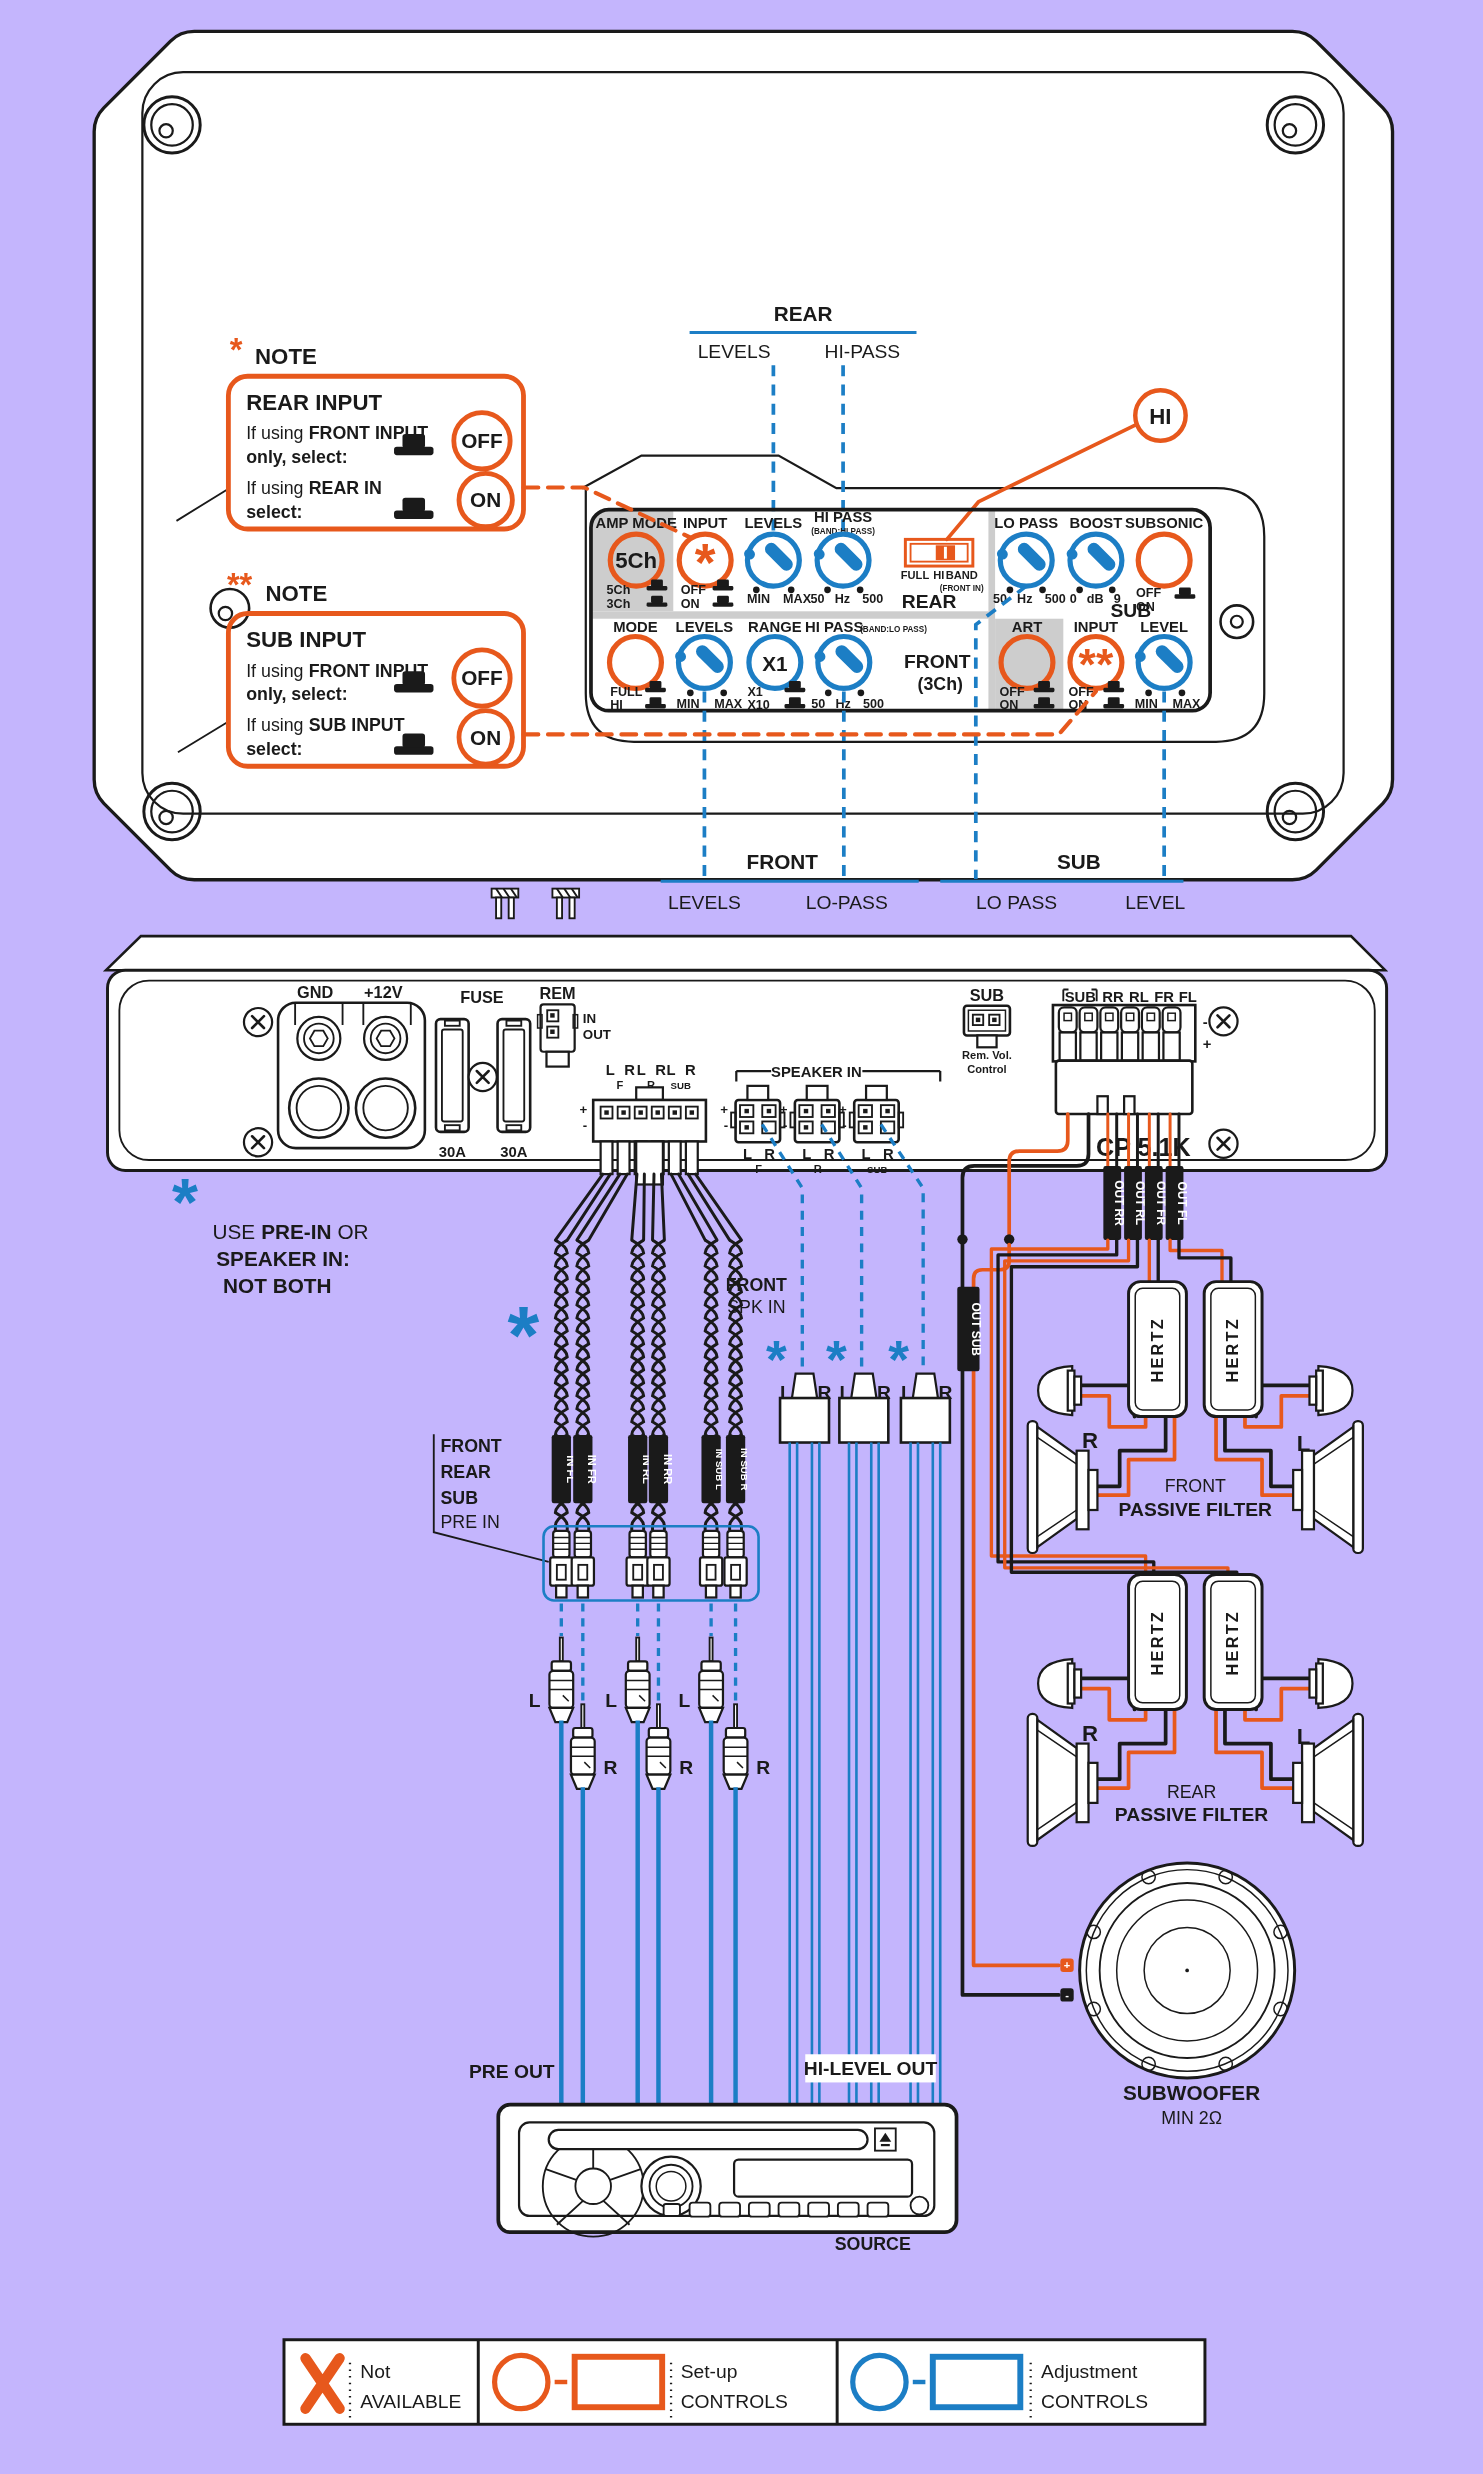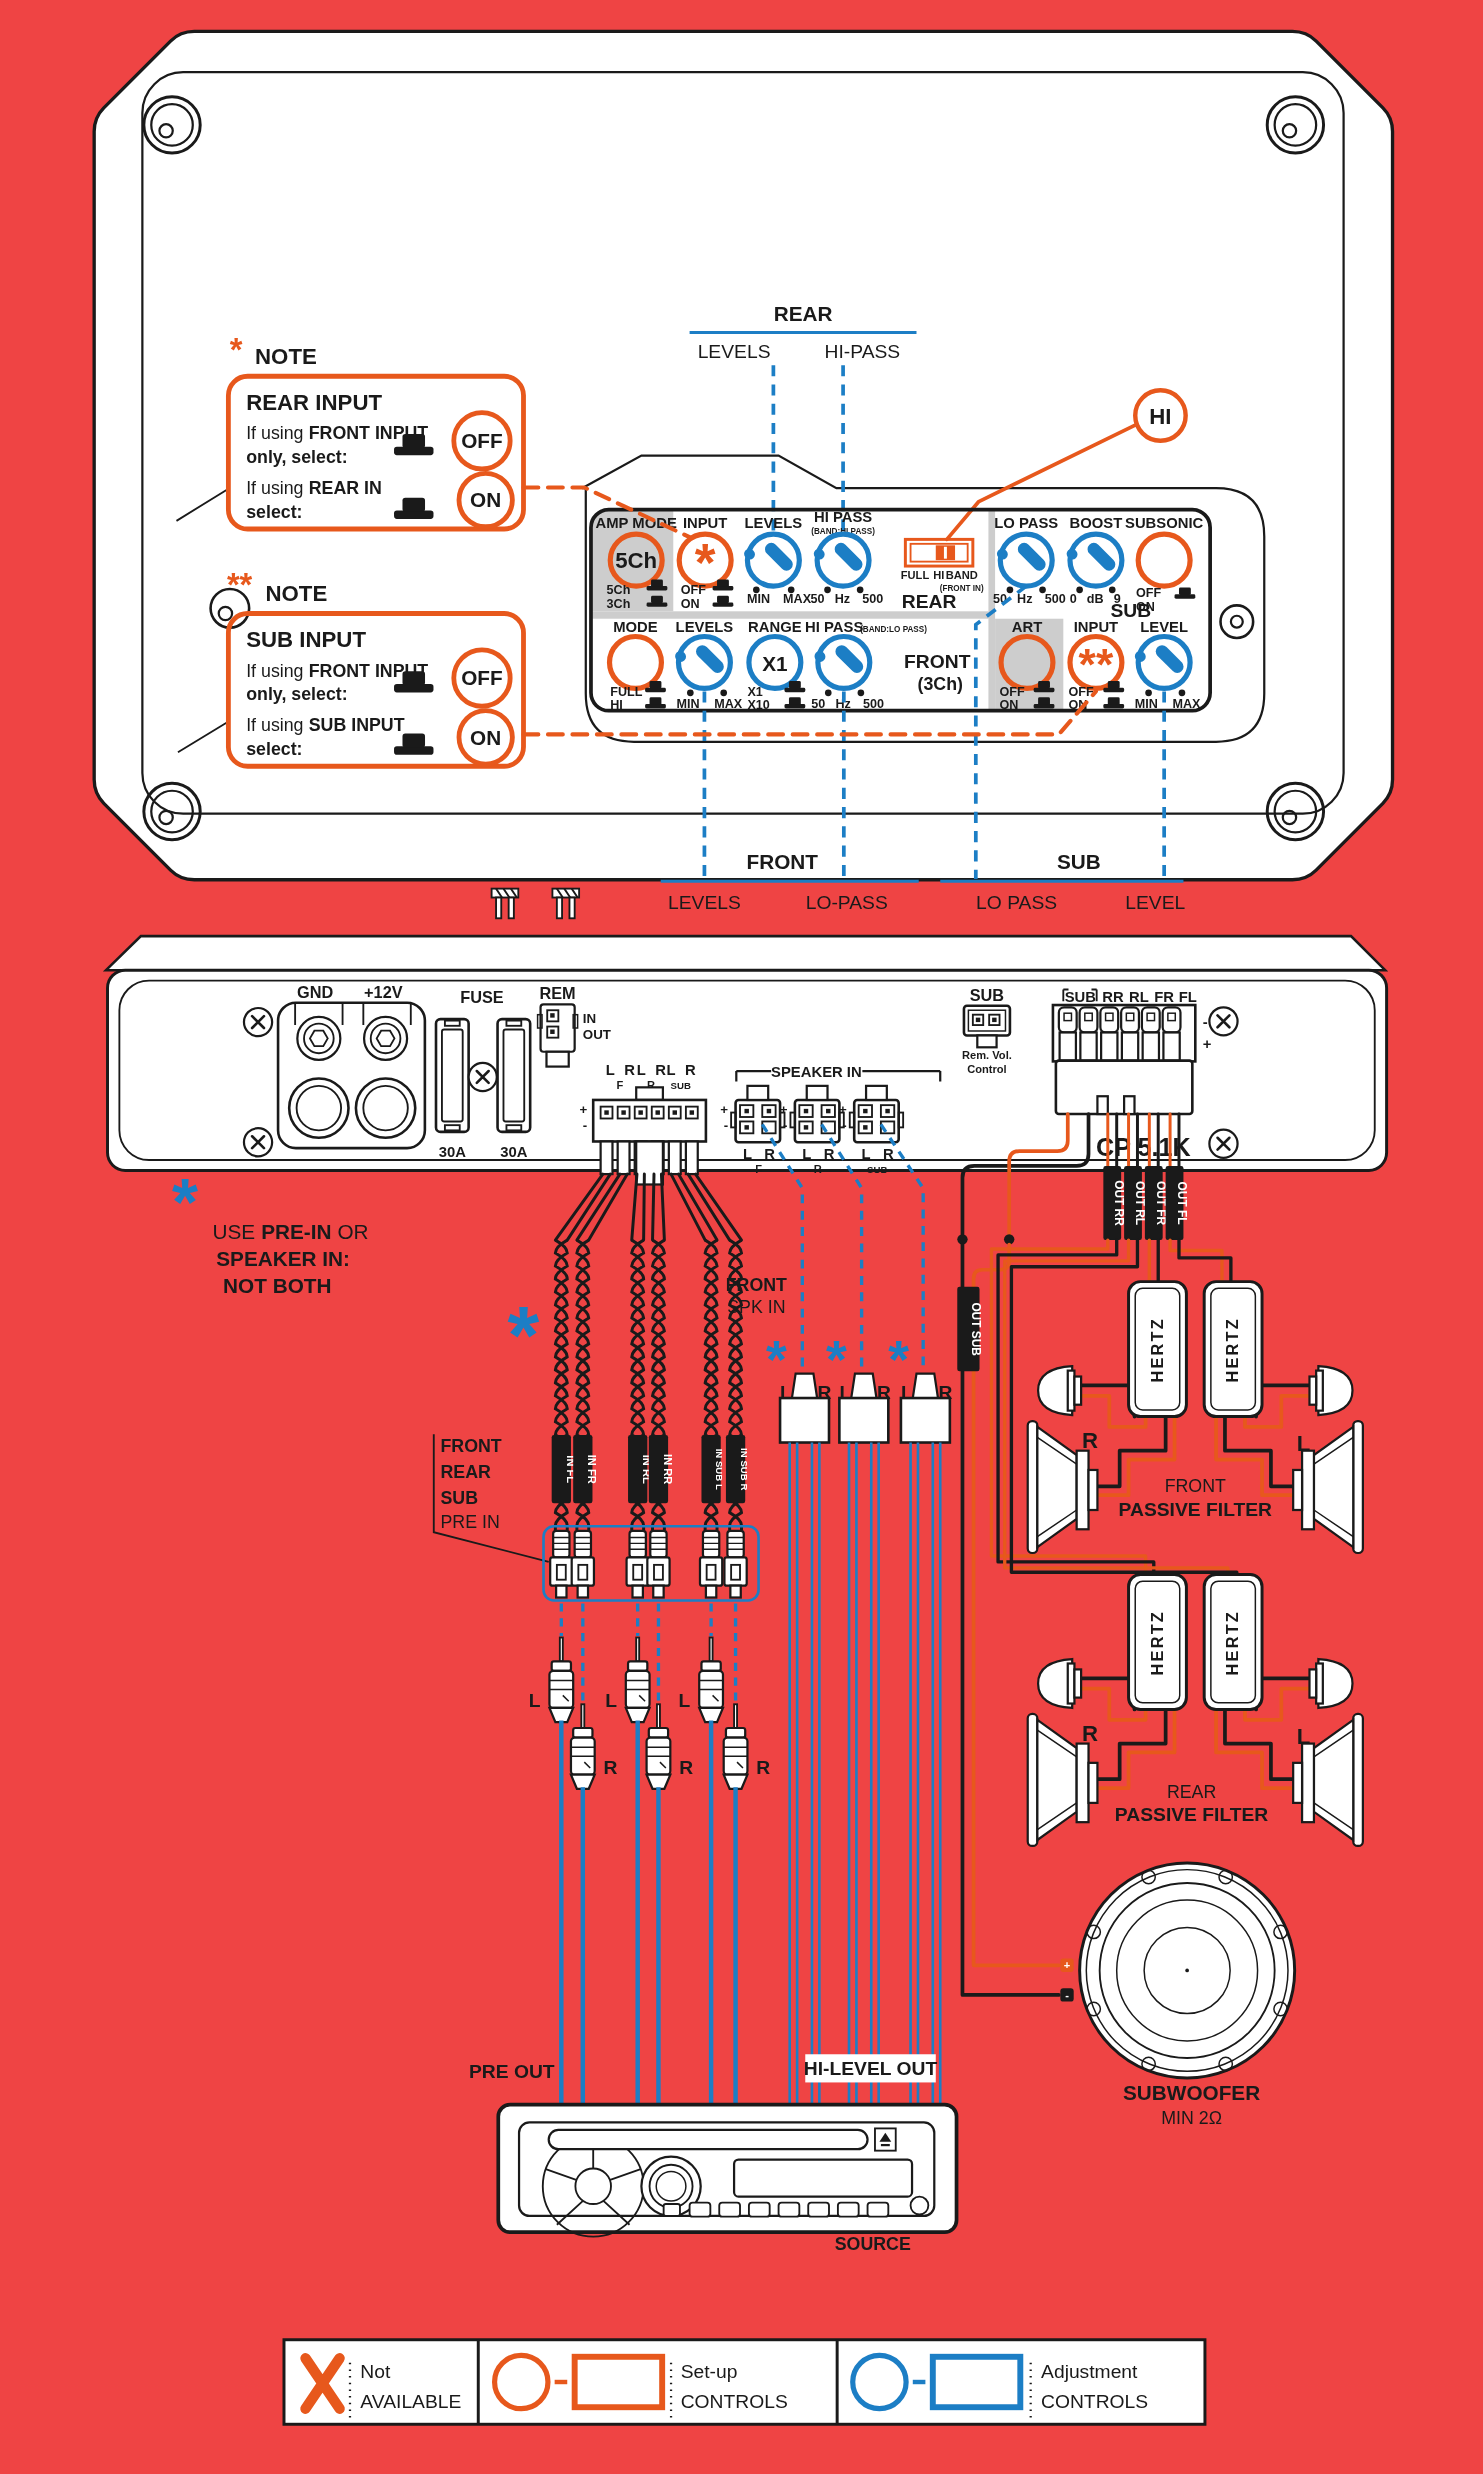--- a/index.html
+++ b/index.html
@@ -1,16 +1,16 @@
 <!DOCTYPE html>
 <html style="font-size:12px"><head>
 <meta charset="utf-8">
 <style>
   html,body{margin:0;padding:0;background:#fff}
-  #stage{width:1483px;height:2475px;position:relative;background:#ef4444}
+  #stage{width:1483px;height:2475px;position:relative;background:#c4b5fd}
   svg{display:block}
   text{font-family:"Liberation Sans","DejaVu Sans",sans-serif;fill:#1a1a1a}
   .b{font-weight:700}
   .m{text-anchor:middle}.e{text-anchor:end}
   .f11{font-size:11px}.f13{font-size:13px}.f15{font-size:15px}.f16{font-size:16px}
   .f17{font-size:17px}.f18{font-size:18px}.f20{font-size:20px}.f22{font-size:22px}
   .f24{font-size:24px}.f26{font-size:26px}.f28{font-size:28px}.f30{font-size:30px}
   .f34{font-size:34px}.f44{font-size:44px}.f60{font-size:60px}.f72{font-size:72px}.f90{font-size:90px}.f110{font-size:110px}
   .k{stroke:#1a1a1a;fill:none}
   .fw{fill:#fff}.fb{fill:#1a1a1a}

